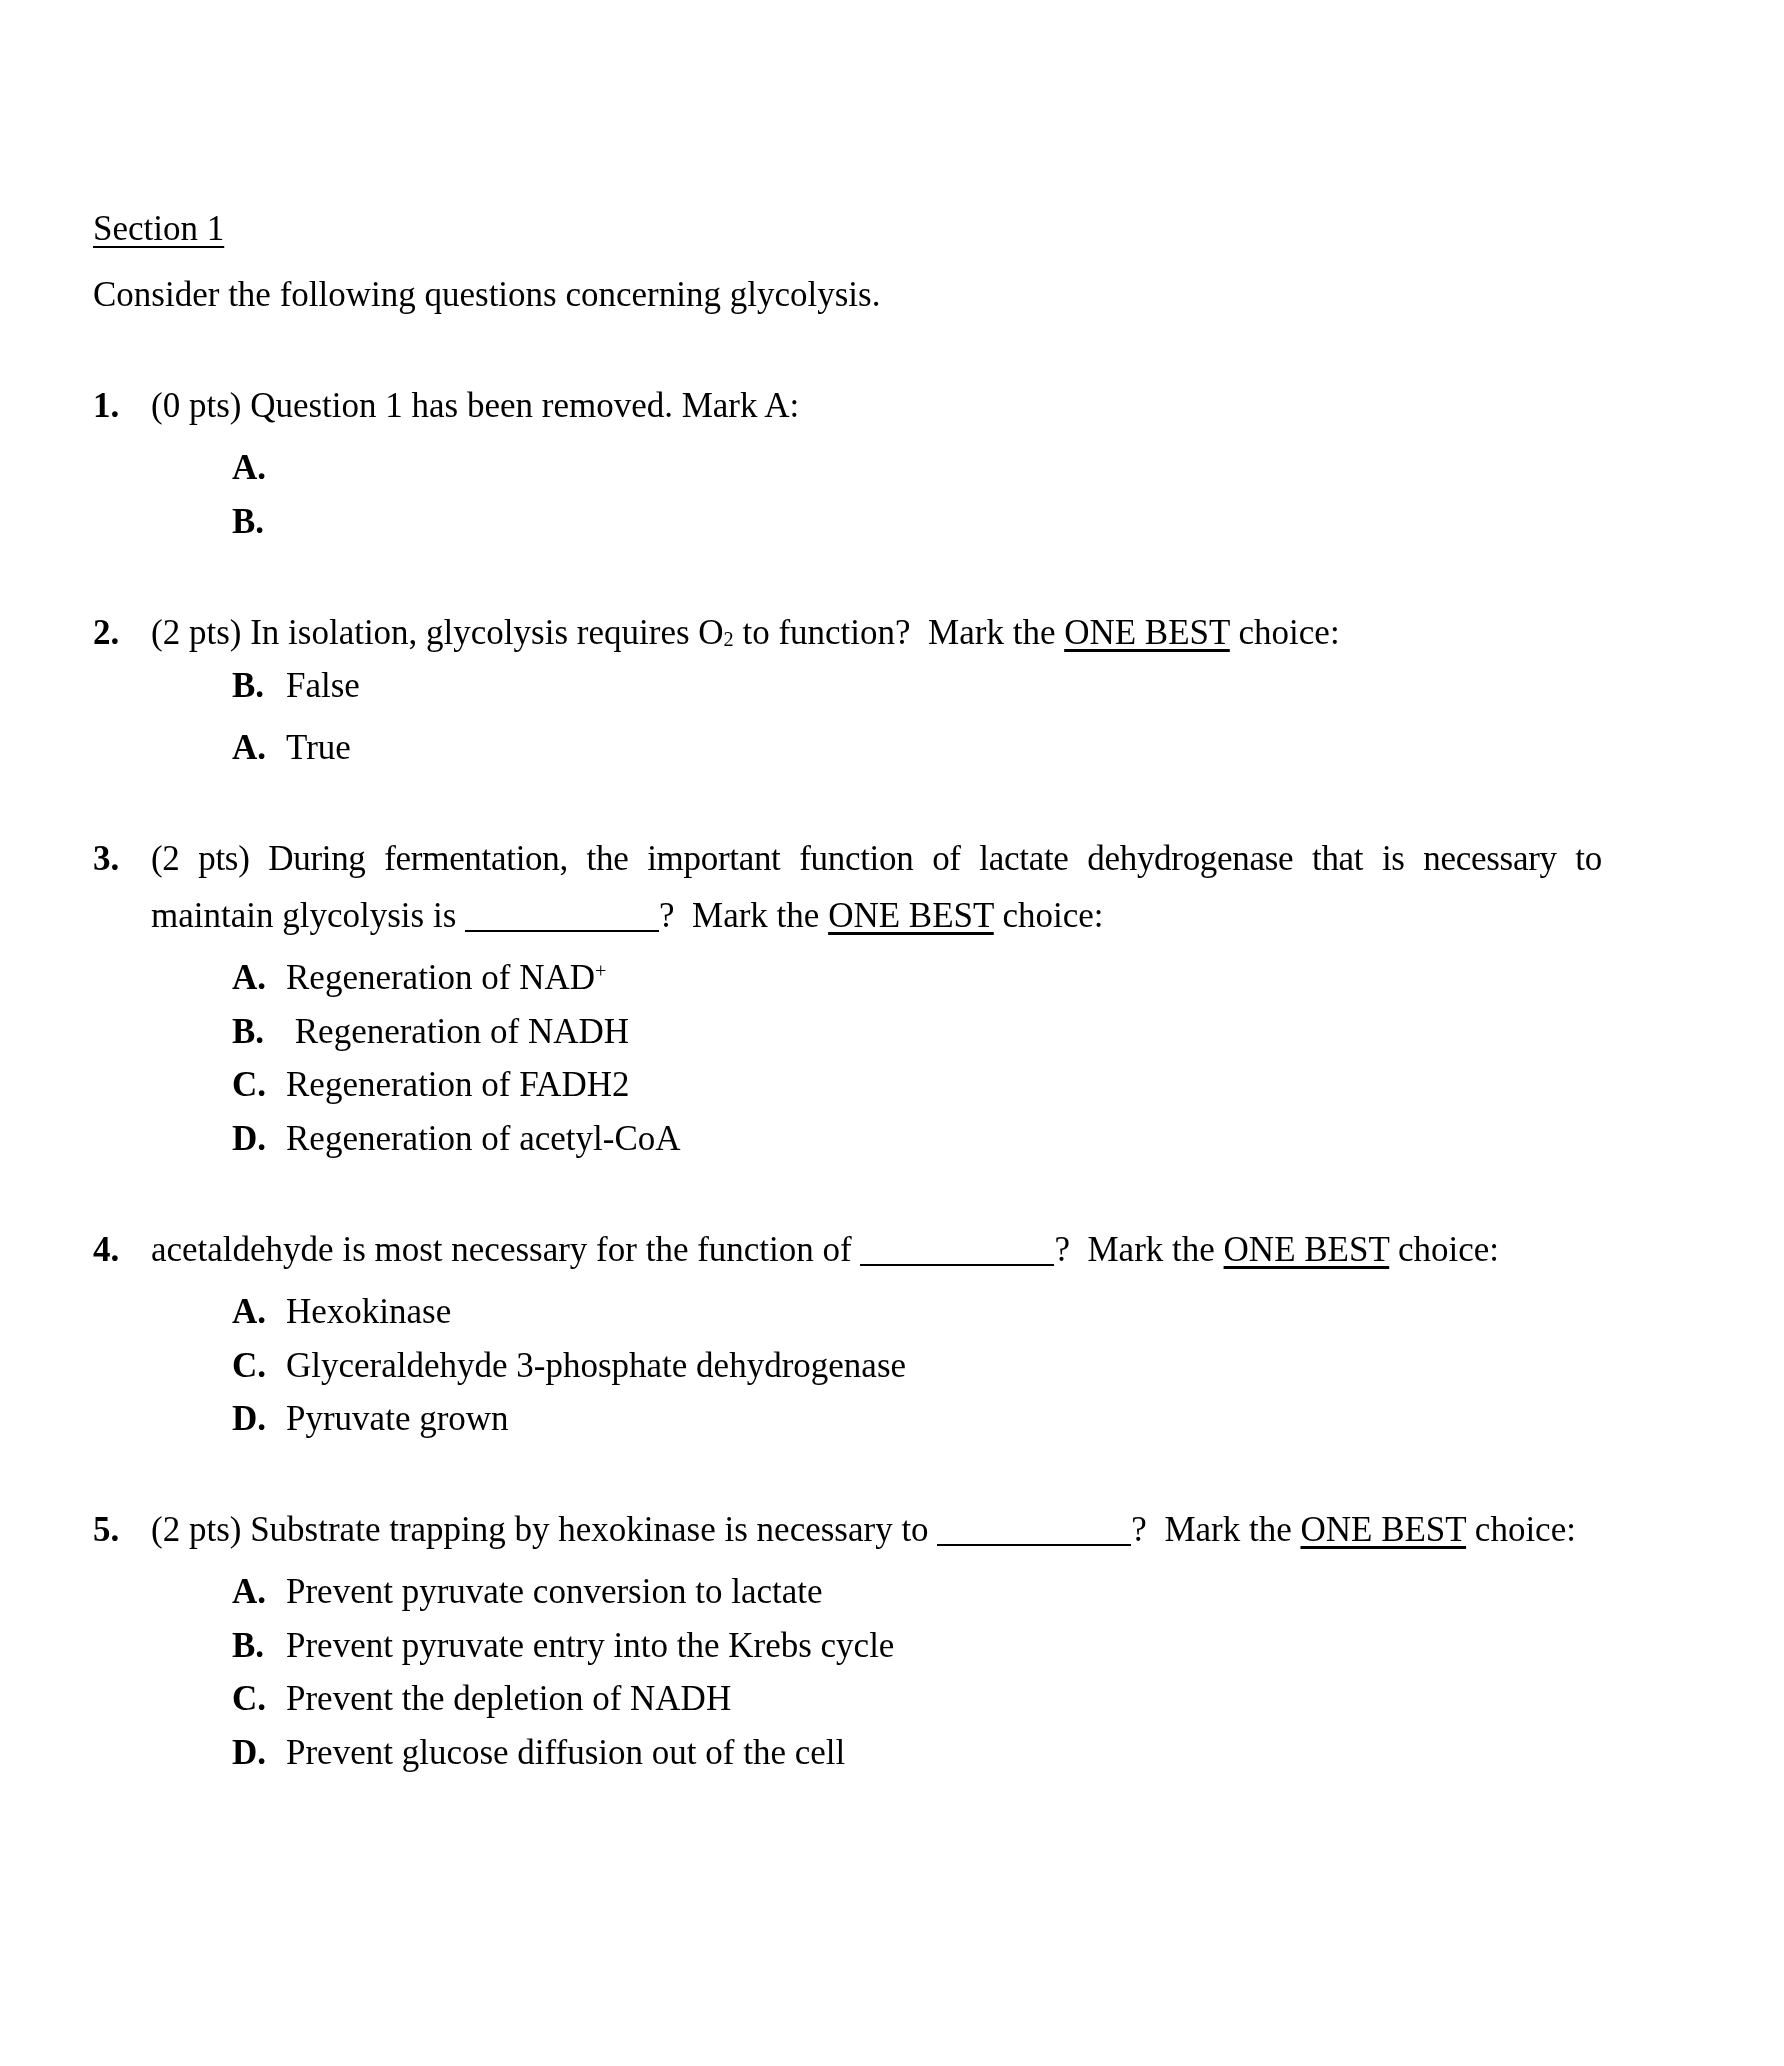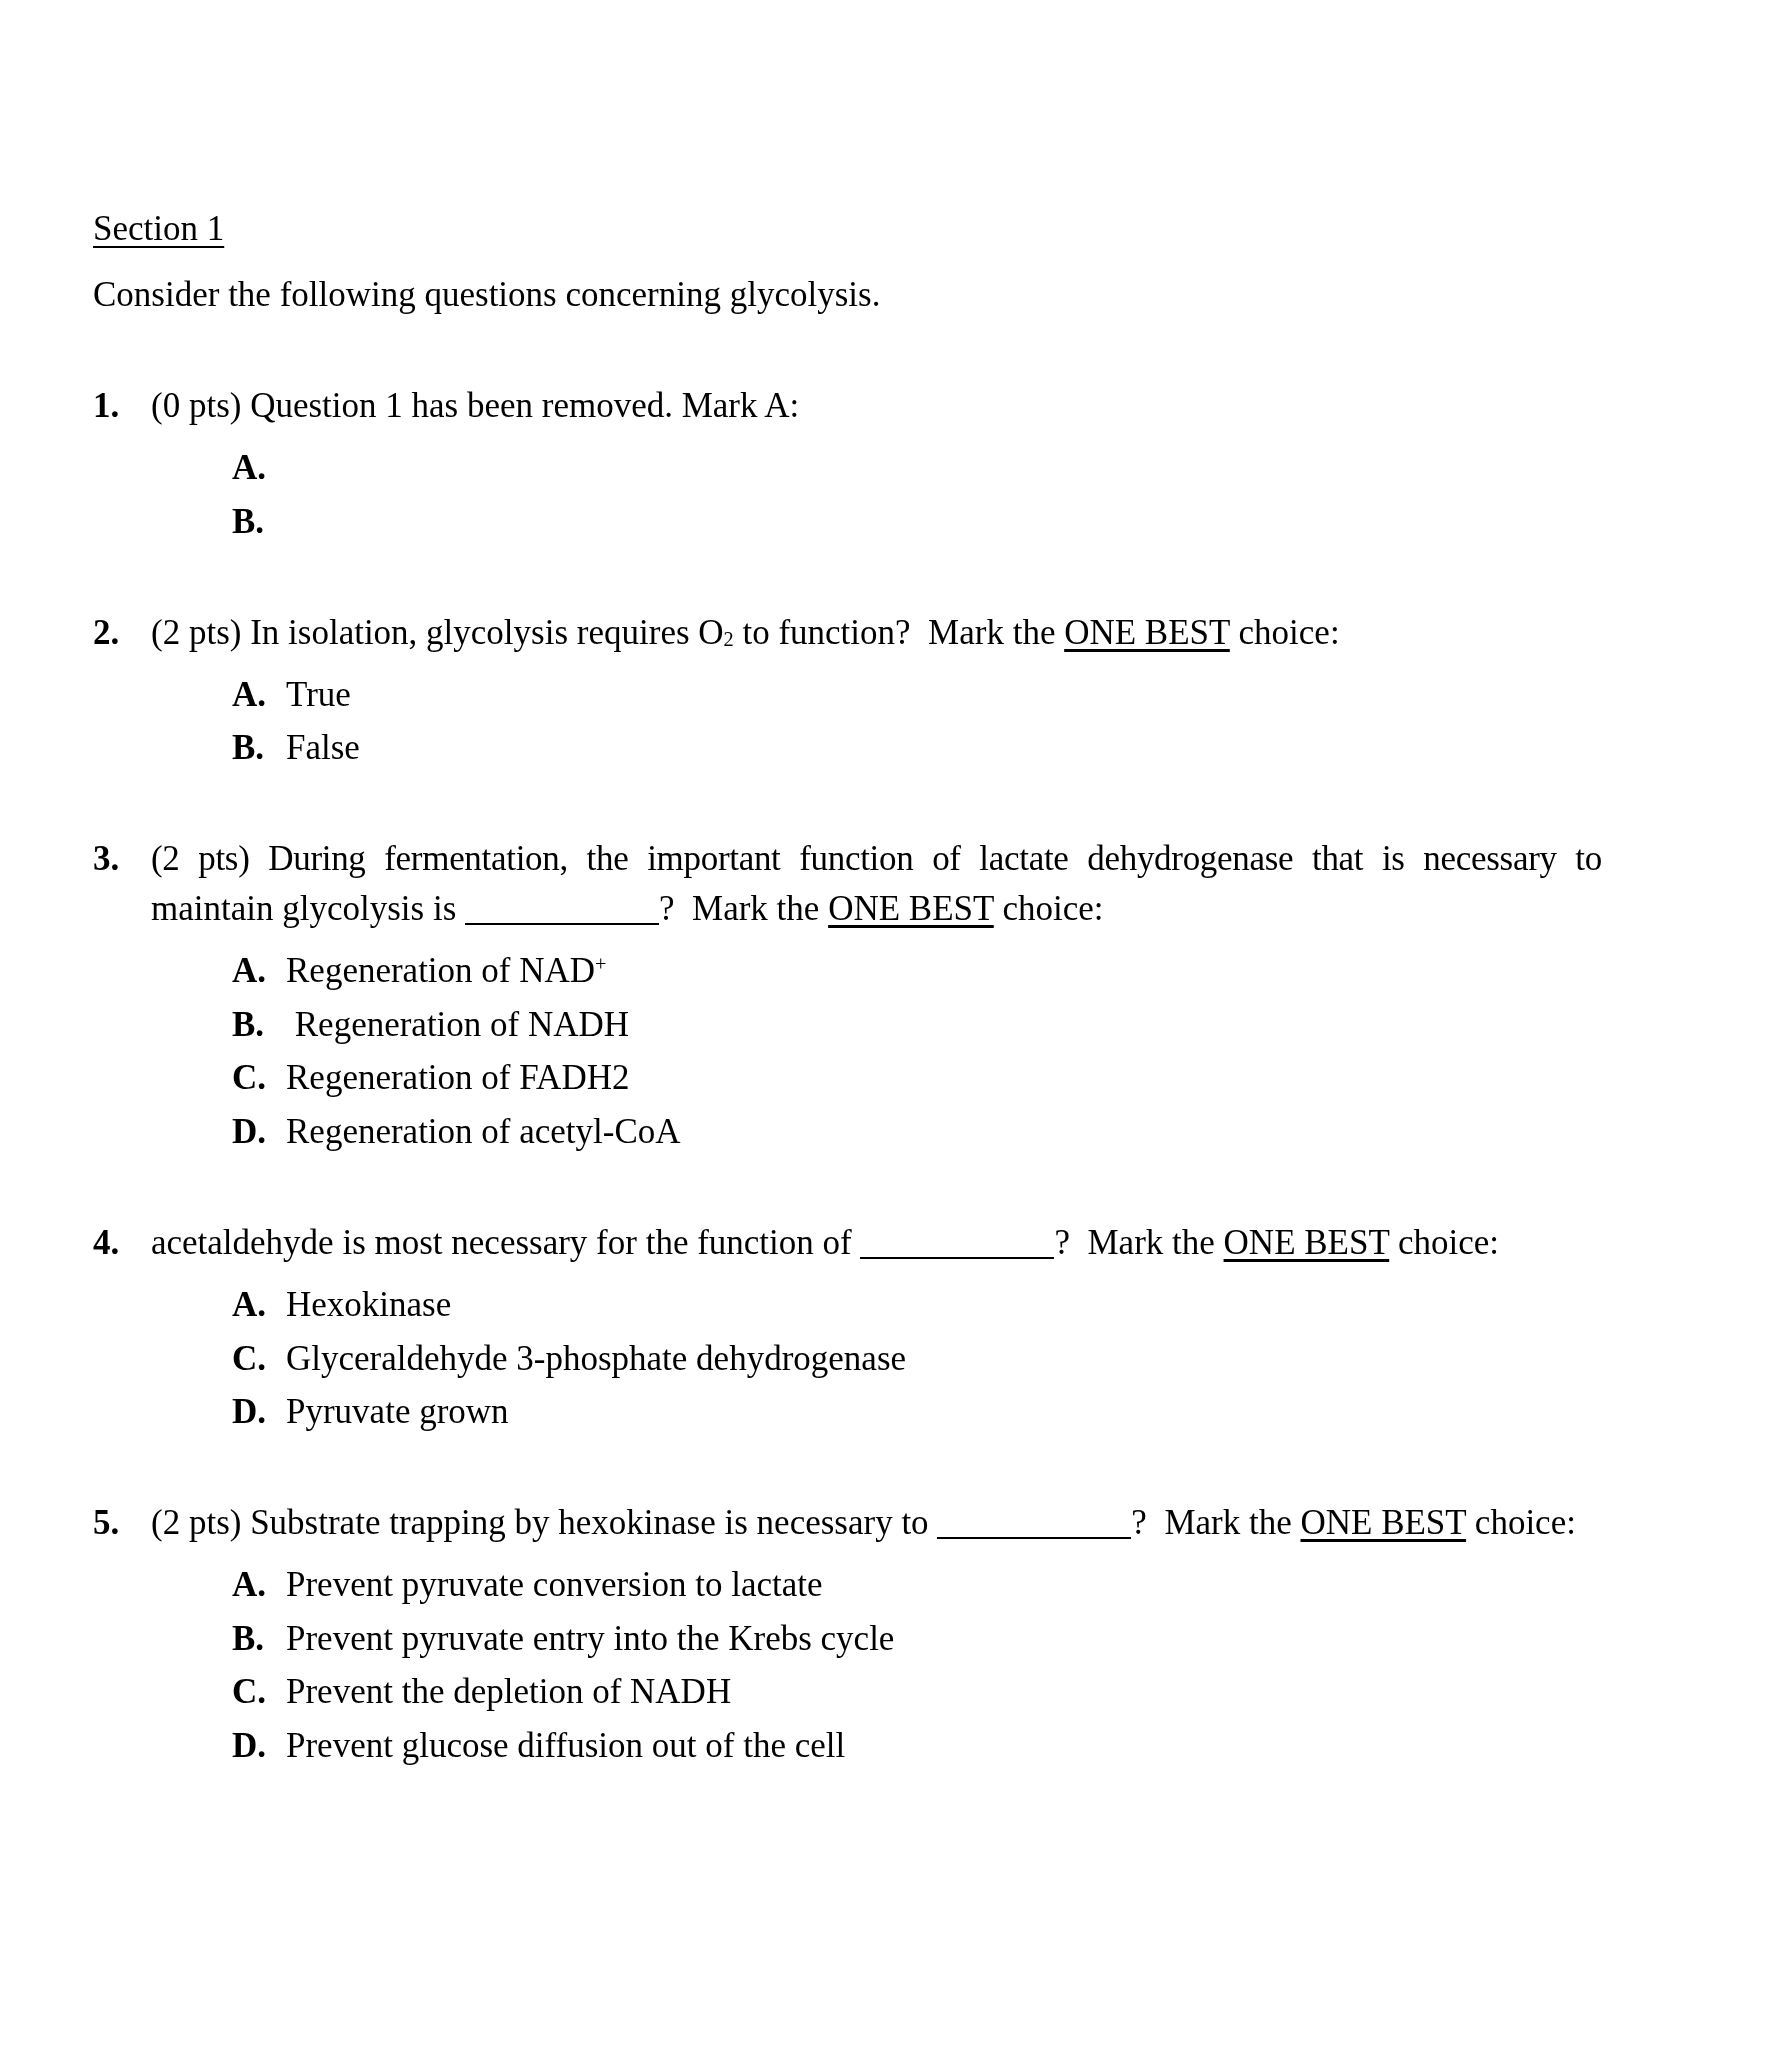--- a/index.html
+++ b/index.html
@@ -38,21 +38,21 @@
     top: 0;
     font-weight: bold;
   }
   .qline { white-space: nowrap; margin-top: 20px; }
   .qline.justify {
     white-space: normal;
     text-align: justify;
     text-align-last: justify;
     letter-spacing: -0.3px;
   }
-  .qline + .qline { margin-top: 15px; }
+  .qline + .qline { margin-top: 22px; }
   .choice {
     margin-top: 18.6px;
     margin-left: 81px;
     white-space: nowrap;
   }
   .choice.first { margin-top: 27px; }
   .letter {
     display: inline-block;
     min-width: 54px;
     font-weight: bold;
@@ -98,22 +98,22 @@
   <div>
       <div class="question">
         <span class="qnum">1.</span>
         <div class="qline"><span>(0 pts) Question 1 has been removed. Mark A:</span></div>
         <div class="choice first"><span class="letter">A.</span><span class="ctext"></span></div>
         <div class="choice"><span class="letter">B.</span><span class="ctext"></span></div>
       </div>
       <div class="question">
         <span class="qnum">2.</span>
         <div class="qline"><span>(2 pts) In isolation, glycolysis requires O</span><sub>2</sub><span> to function?&nbsp; Mark the </span><span class="uline">ONE BEST</span><span> choice:</span></div>
+        <div class="choice"><span class="letter">B.</span><span class="ctext"><span>False</span></span></div>
         <div class="choice first"><span class="letter">A.</span><span class="ctext"><span>True</span></span></div>
-        <div class="choice"><span class="letter">B.</span><span class="ctext"><span>False</span></span></div>
       </div>
       <div class="question">
         <span class="qnum">3.</span>
         <div class="qline justify"><span>(2 pts) During fermentation, the important function of lactate dehydrogenase that is necessary to</span></div>
         <div class="qline"><span>maintain glycolysis is </span><span class="blank"></span><span>?&nbsp; Mark the </span><span class="uline">ONE BEST</span><span> choice:</span></div>
         <div class="choice first"><span class="letter">A.</span><span class="ctext"><span>Regeneration of NAD</span><sup>+</sup></span></div>
         <div class="choice"><span class="letter">B.</span><span class="ctext"><span>&nbsp;Regeneration of NADH</span></span></div>
         <div class="choice"><span class="letter">C.</span><span class="ctext"><span>Regeneration of FADH2</span></span></div>
         <div class="choice"><span class="letter">D.</span><span class="ctext"><span>Regeneration of acetyl-CoA</span></span></div>
       </div>

